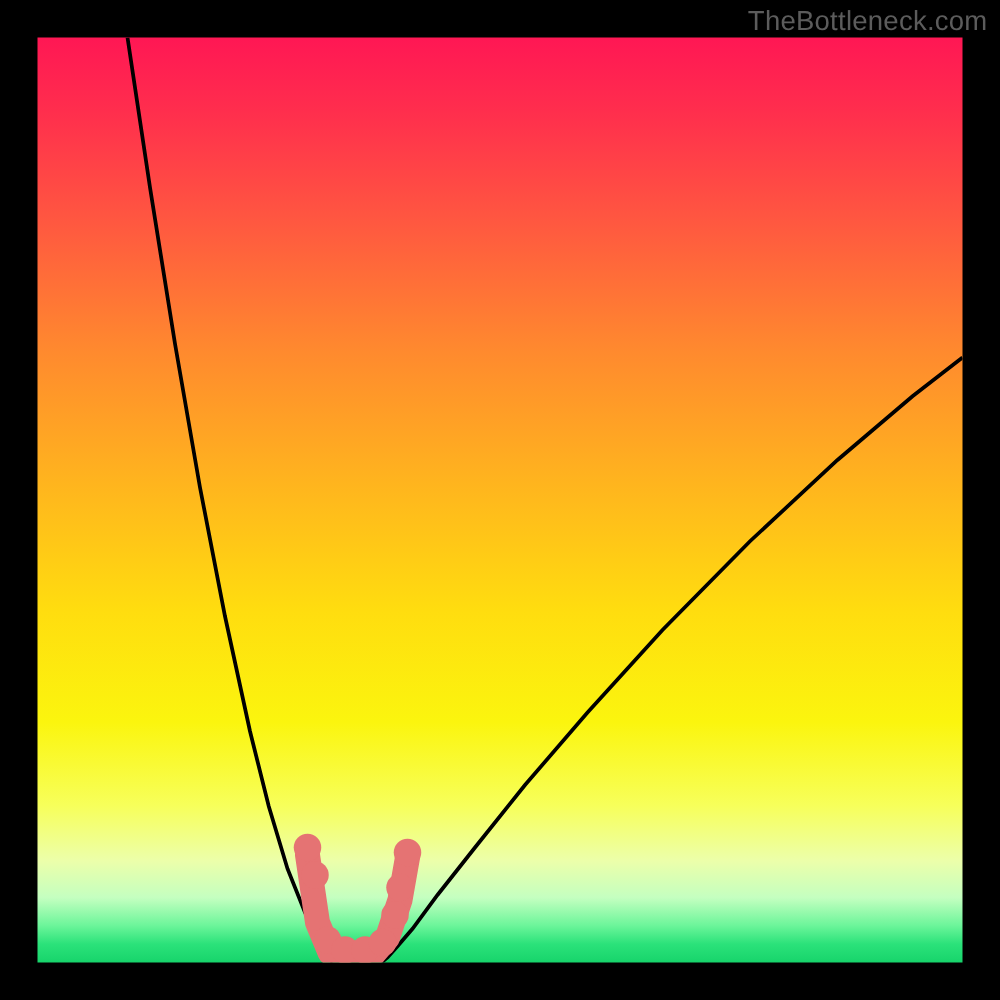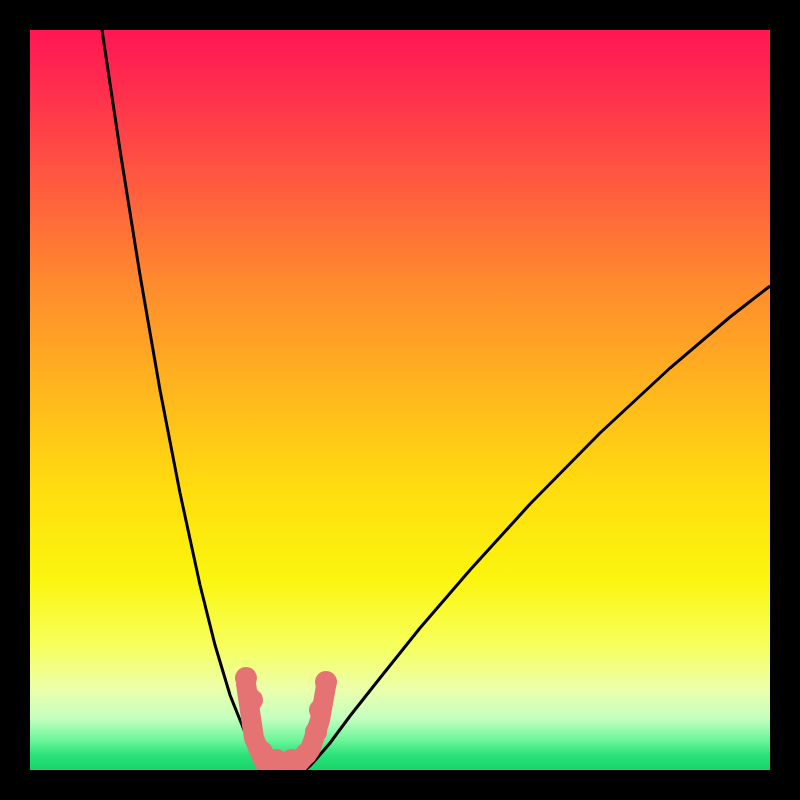--- a/index.html
+++ b/index.html
@@ -79,13 +79,14 @@
           <circle cx="246" cy="730" r="11" fill="#e57373"></circle>
           <circle cx="262" cy="730" r="11" fill="#e57373"></circle>
           <circle cx="276" cy="724" r="11" fill="#e57373"></circle>
           <circle cx="286" cy="702" r="11" fill="#e57373"></circle>
           <circle cx="290" cy="680" r="11" fill="#e57373"></circle>
           <circle cx="296" cy="652" r="11" fill="#e57373"></circle>
         </g>
     </svg>
   </div>
 
+  <div class="watermark">TheBottleneck.com</div>
 </div>
 
 </body></html>

